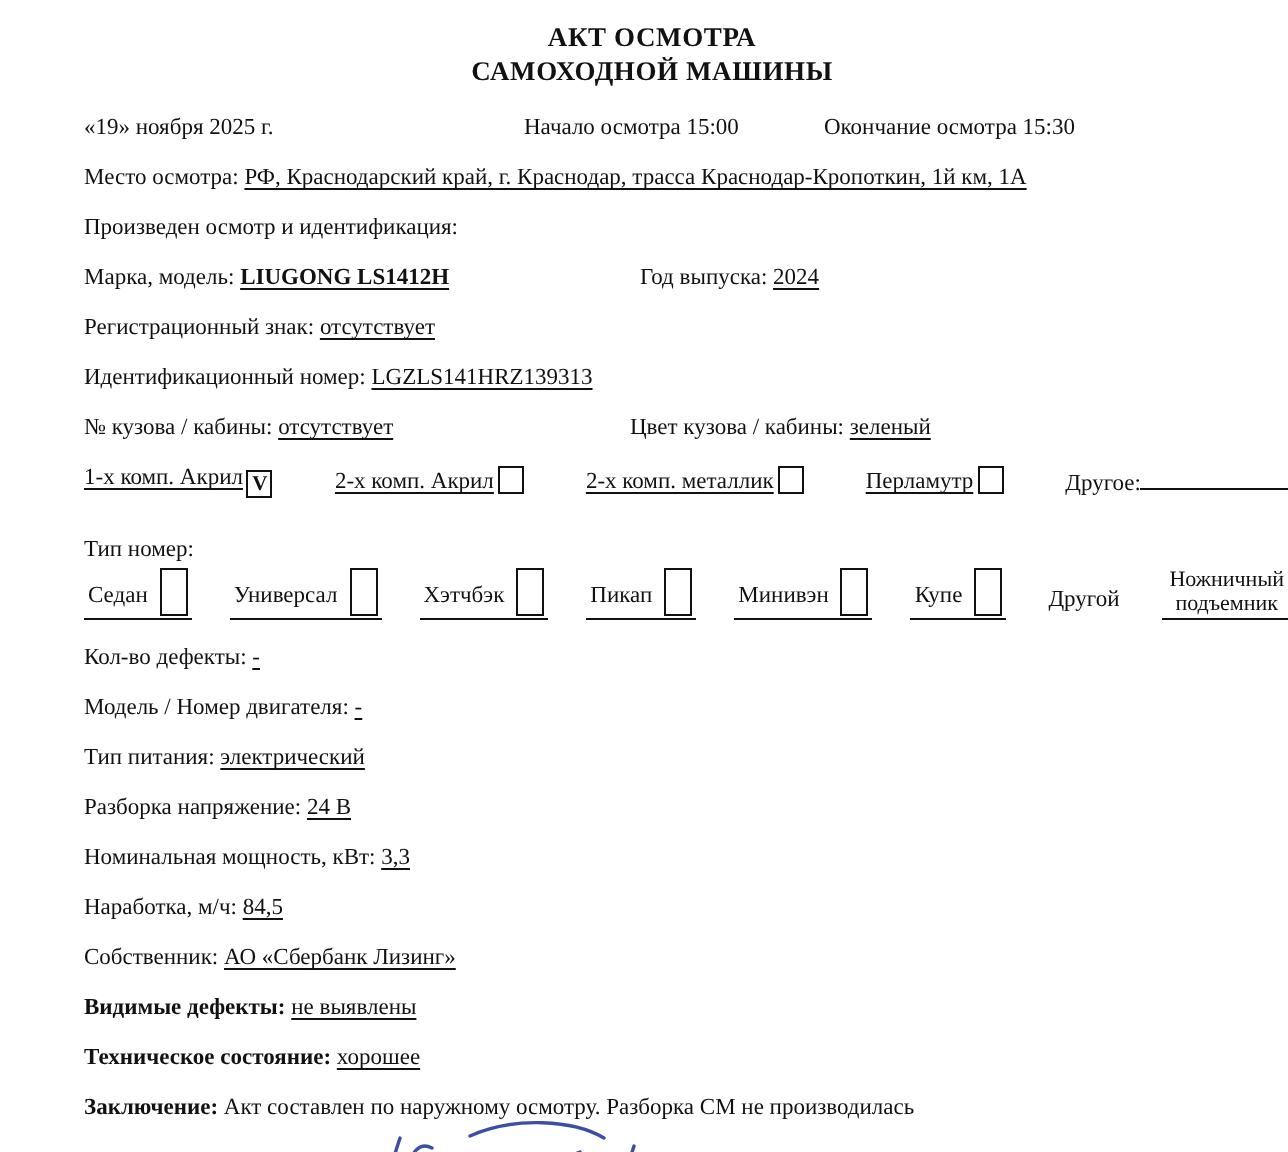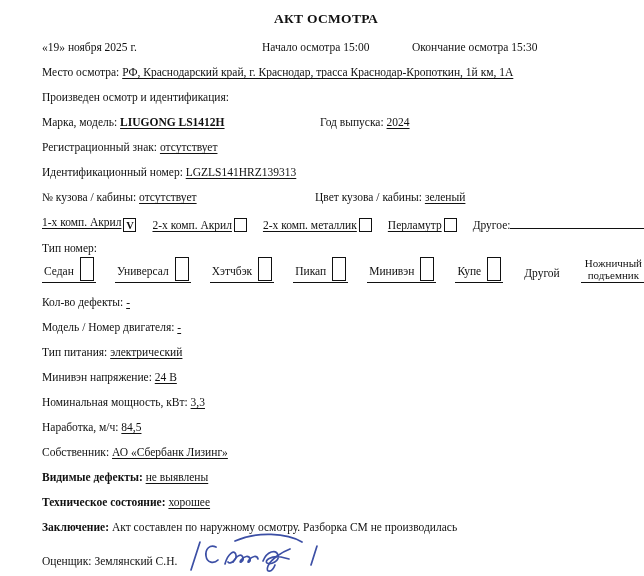--- a/index.html
+++ b/index.html
@@ -19,21 +19,21 @@
   .b{font-weight:bold;}
   .col{display:inline-block;vertical-align:top;}
   .c220{width:220px;} .c150{width:150px;} .c278{width:278px;} .c273{width:273px;}
   .cb{
     display:inline-block;width:13px;height:14px;border:1px solid #111;
     vertical-align:-3px;margin-left:2px;text-align:center;
     font-size:10.5px;line-height:14px;font-weight:bold;box-sizing:border-box;
     background:#fff;
   }
   .cb.tall{width:14px;height:24px;vertical-align:-8px;margin-left:6px;}
-  .paint-row{display:flex;align-items:flex-end;gap:16px;margin-bottom:10px;}
+  .paint-row{display:flex;align-items:flex-start;gap:31px;margin-bottom:20px;}
   .paint-opt{white-space:nowrap;}
   .blank-line{display:inline-block;width:142px;border-bottom:1px solid #111;height:11px;vertical-align:baseline;}
   .kuzov-label{margin-bottom:2px;}
   .body-row{display:flex;align-items:flex-start;gap:19px;margin-bottom:13px;}
   .bt-opt{white-space:nowrap;border-bottom:1px solid #111;padding:0 2px 1px 2px;display:flex;align-items:flex-end;}
   .bt-opt .lbl{padding-bottom:3px;}
   .bt-other{padding:0 2px;align-self:flex-end;padding-bottom:3px;}
   .bt-scissor{
     border-bottom:1px solid #111;text-align:center;line-height:12px;
     padding:0 4px 1px 4px;font-size:11px;white-space:normal;width:78px;
@@ -41,20 +41,21 @@
   .sig-row{display:flex;align-items:center;margin-top:2px;}
   .sig-svg{margin-left:6px;margin-top:-14px;}
 </style>
 </head>
 <body>
 
 <div class="page">
 
   <div class="title">
     <div>АКТ ОСМОТРА</div>
+    <div>САМОХОДНОЙ МАШИНЫ</div>
   </div>
 
   <div class="row">
     <span class="col c220">«19» ноября 2025 г.</span><span class="col c150">Начало осмотра 15:00</span><span class="col">Окончание осмотра 15:30</span>
   </div>
 
   <div class="row">
     <span>Место осмотра:</span>
     <span class="u">РФ, Краснодарский край, г. Краснодар, трасса Краснодар-Кропоткин, 1й км, 1А</span>
   </div>
@@ -127,21 +128,21 @@
     <span>Модель / Номер двигателя:</span>
     <span class="u">-</span>
   </div>
 
   <div class="row">
     <span>Тип питания:</span>
     <span class="u">электрический</span>
   </div>
 
   <div class="row">
-    <span>Минивэн напряжение:</span>
+    <span>Разборка напряжение:</span>
     <span class="u">24 В</span>
   </div>
 
   <div class="row">
     <span>Номинальная мощность, кВт:</span>
     <span class="u">3,3</span>
   </div>
 
   <div class="row">
     <span>Наработка, м/ч:</span>

